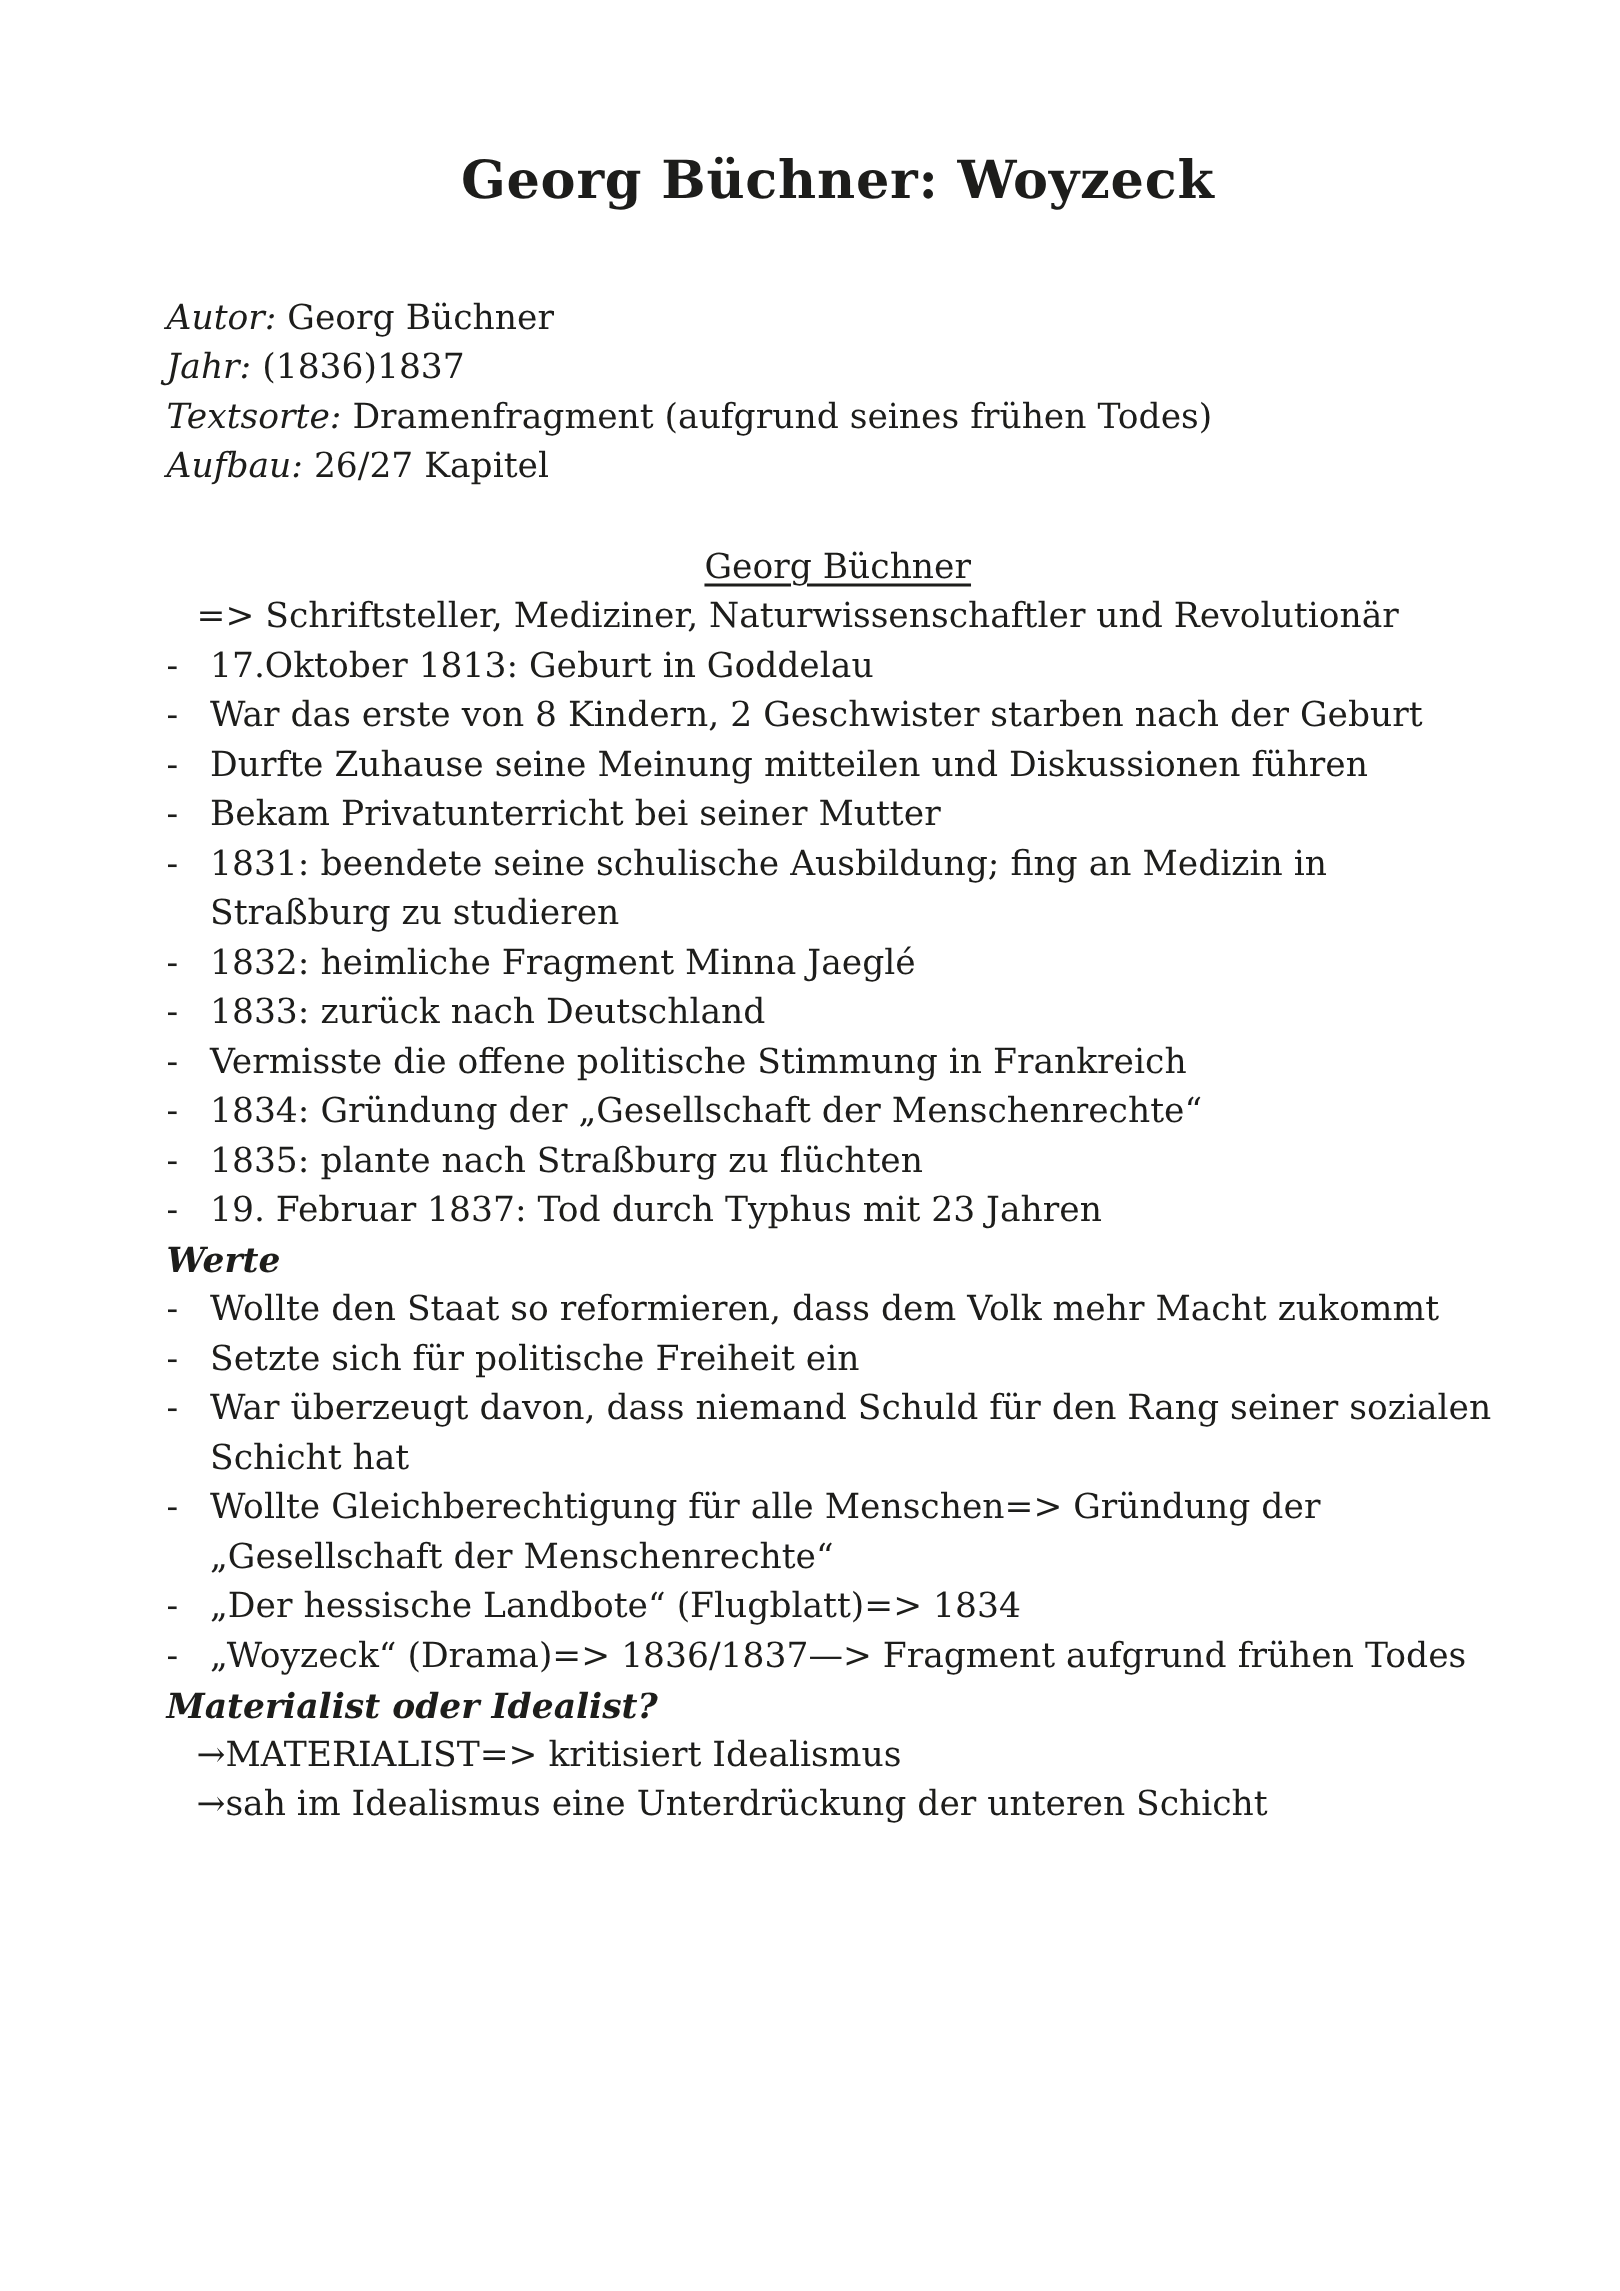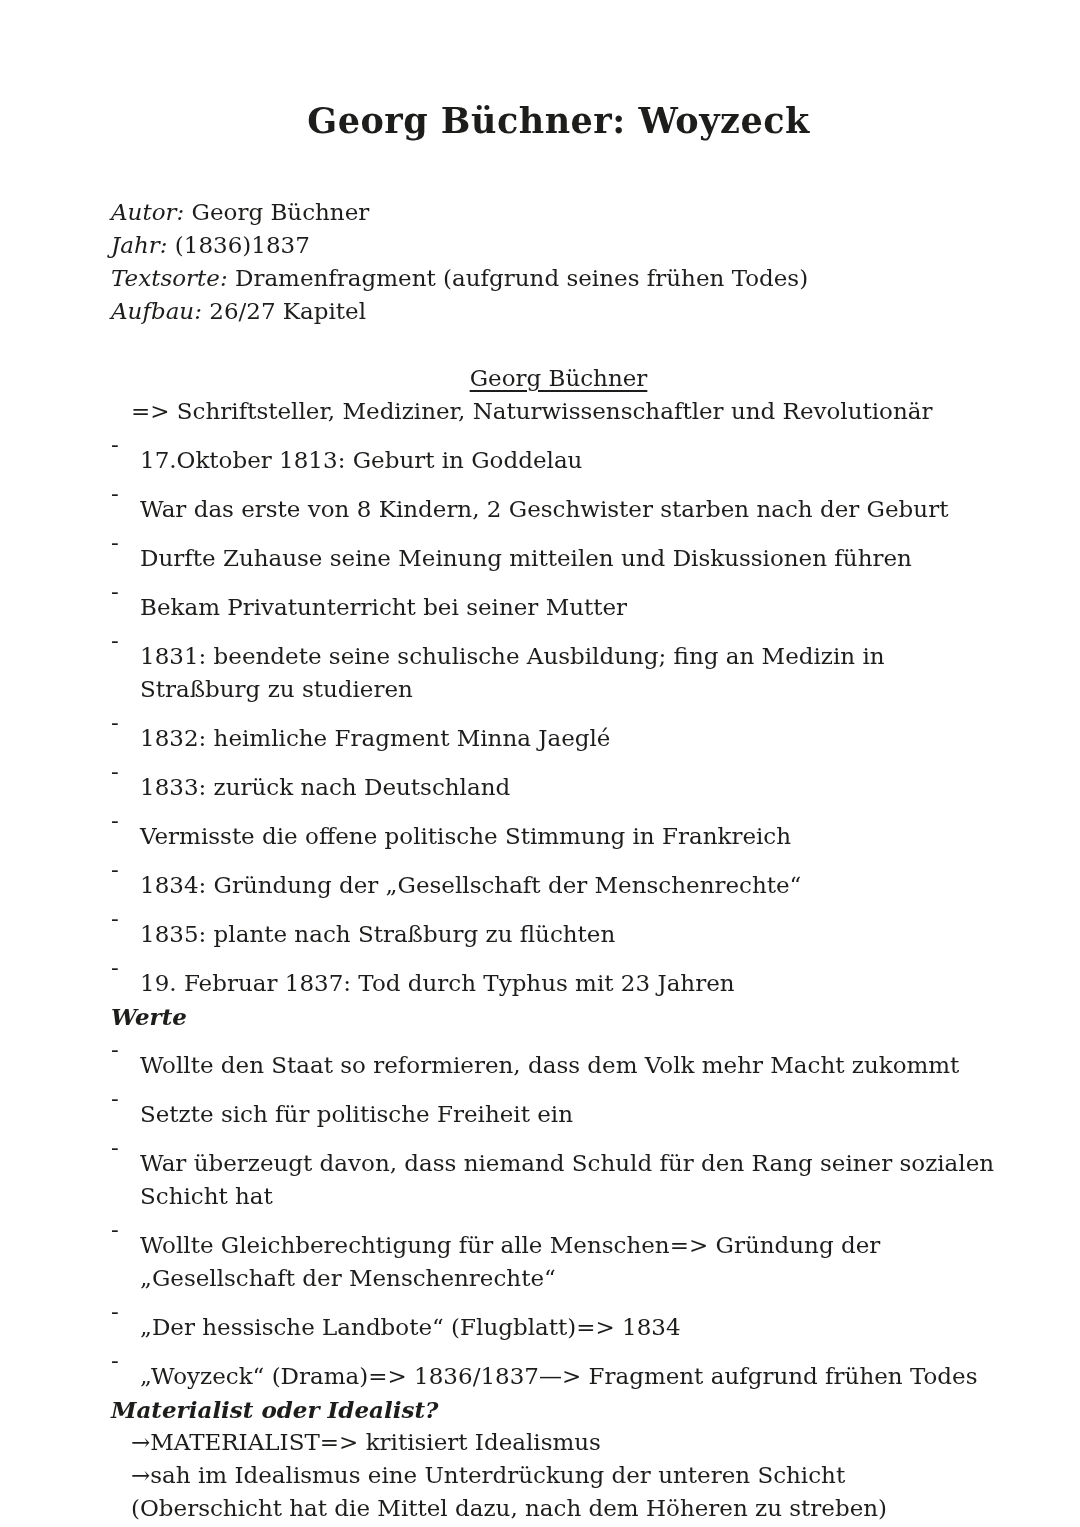--- a/index.html
+++ b/index.html
@@ -29,21 +29,21 @@
   .flow { margin-top: 34px; }
   .section-heading {
     text-align: center;
     text-decoration: underline;
     text-underline-offset: 4px;
     font-weight: 400;
   }
   .plain-line { font-weight: 400; margin-left: 20px; }
   .bullet { display: flex; }
   .bullet .dash { flex: 0 0 29px; width: 29px; }
-  .bullet .btext { flex: 1 1 auto; margin-top: 16px; }
+  .bullet .btext { flex: 1 1 auto; }
   .subhead { font-weight: 700; font-style: italic; }
 </style>
 </head>
 <body>
 
 <div class="page">
 
   <h1 class="doc-title">Georg Büchner: Woyzeck</h1>
 
   <div class="meta-block">
@@ -128,16 +128,15 @@
       </div>
     <div class="bullet">
         <span class="dash">-</span>
         <span class="btext">„Woyzeck“ (Drama)=&gt; 1836/1837—&gt; Fragment aufgrund frühen Todes</span>
       </div>
 
     <p class="subhead">Materialist oder Idealist?</p>
 
     <p class="plain-line">→MATERIALIST=&gt; kritisiert Idealismus</p>
     <p class="plain-line">→sah im Idealismus eine Unterdrückung der unteren Schicht</p>
-    <p class="plain-line">(Oberschicht hat die Mittel dazu, nach dem Höheren zu streben)</p>
   </div>
 
 </div>
 
 </body></html>

